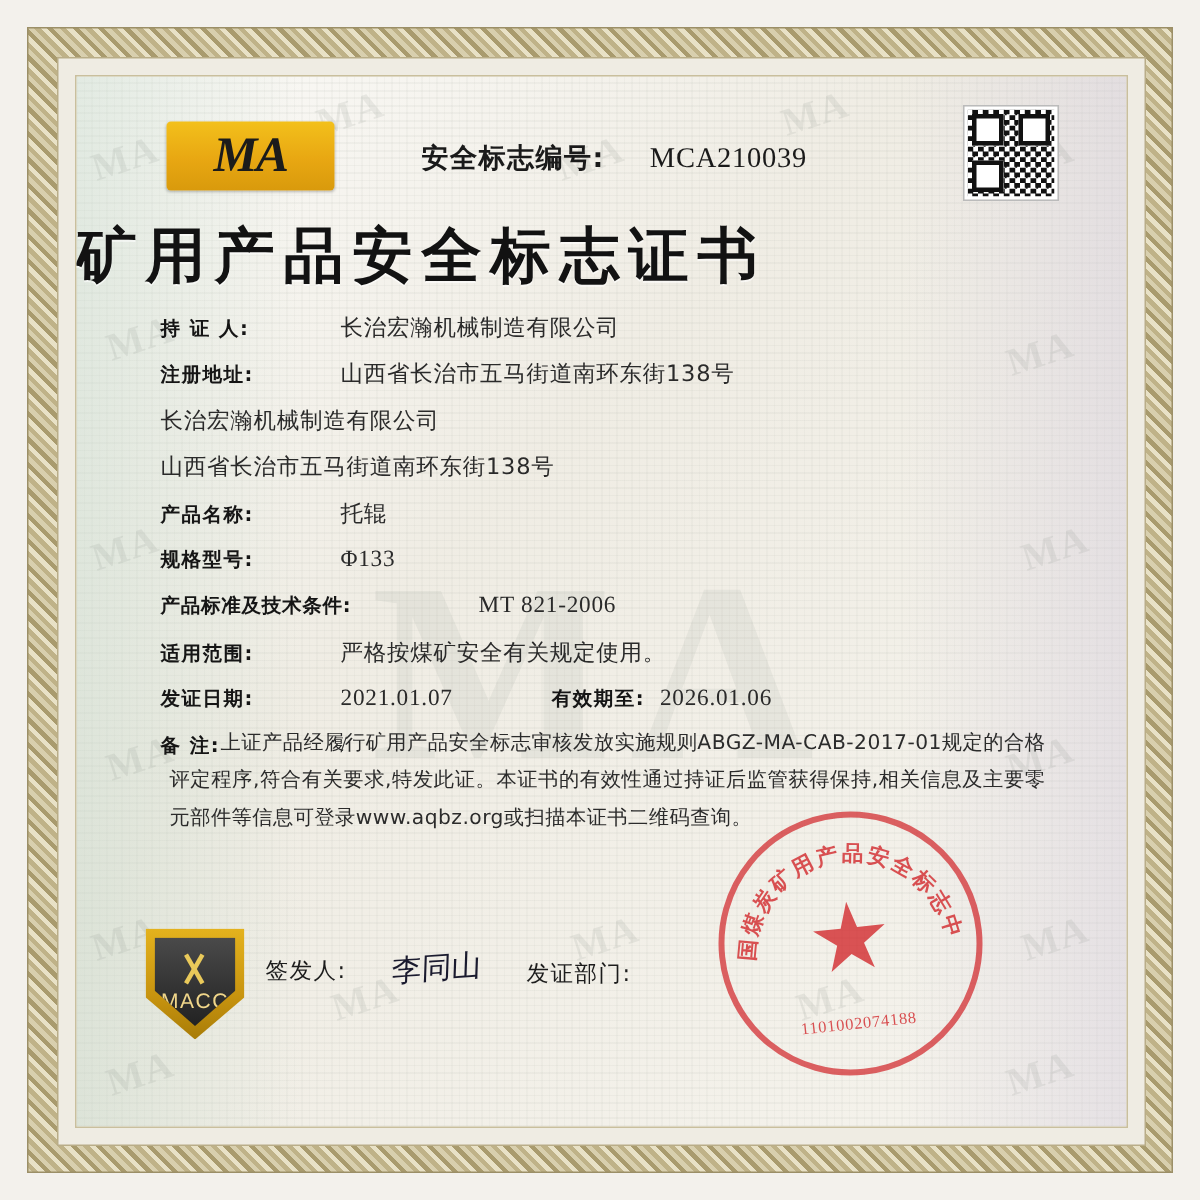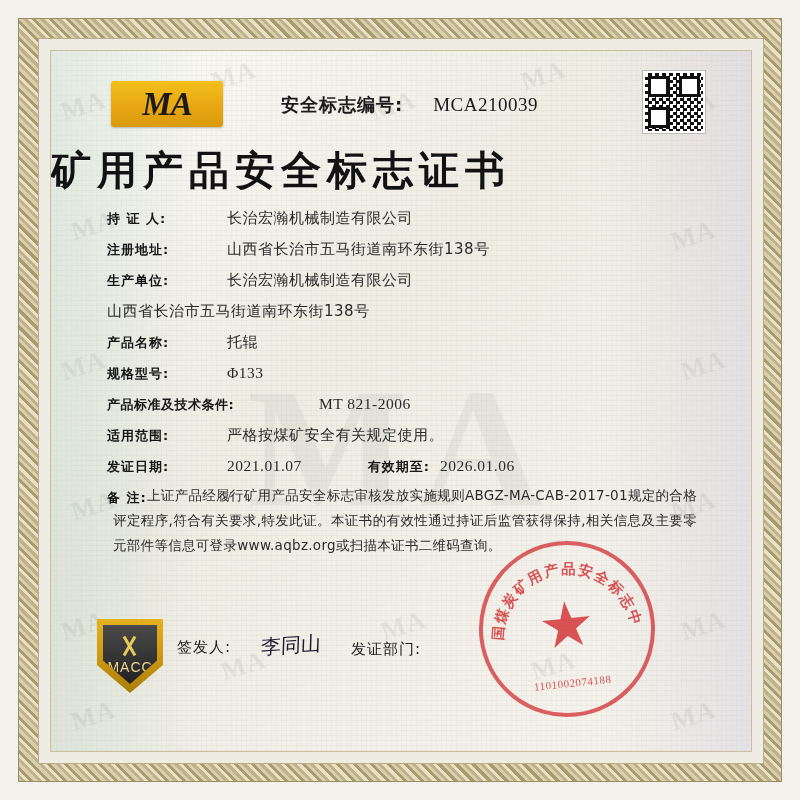--- a/index.html
+++ b/index.html
@@ -415,21 +415,20 @@
         <span class="f-label">持 证 人:</span>
         <span class="f-value">长治宏瀚机械制造有限公司</span>
       </div>
 
       <div class="field-row">
         <span class="f-label">注册地址:</span>
         <span class="f-value">山西省长治市五马街道南环东街138号</span>
       </div>
 
       <div class="field-row">
-        <span class="f-label">生产单位:</span>
         <span class="f-value">长治宏瀚机械制造有限公司</span>
       </div>
 
       <div class="field-row">
         <span class="f-value">山西省长治市五马街道南环东街138号</span>
       </div>
 
       <div class="field-row">
         <span class="f-label">产品名称:</span>
         <span class="f-value">托辊</span>

